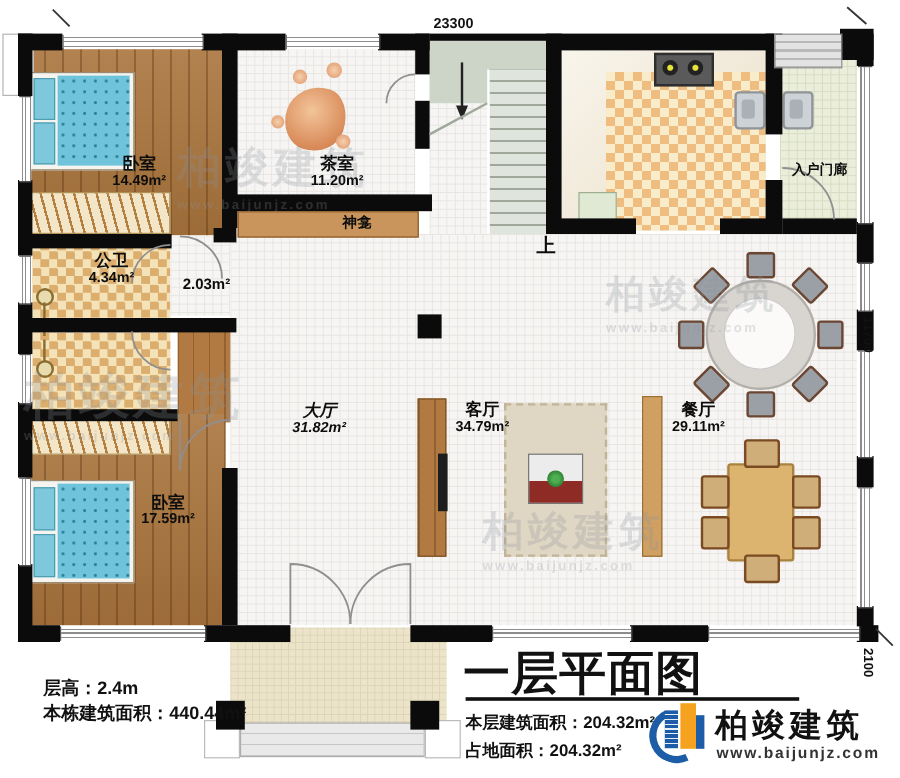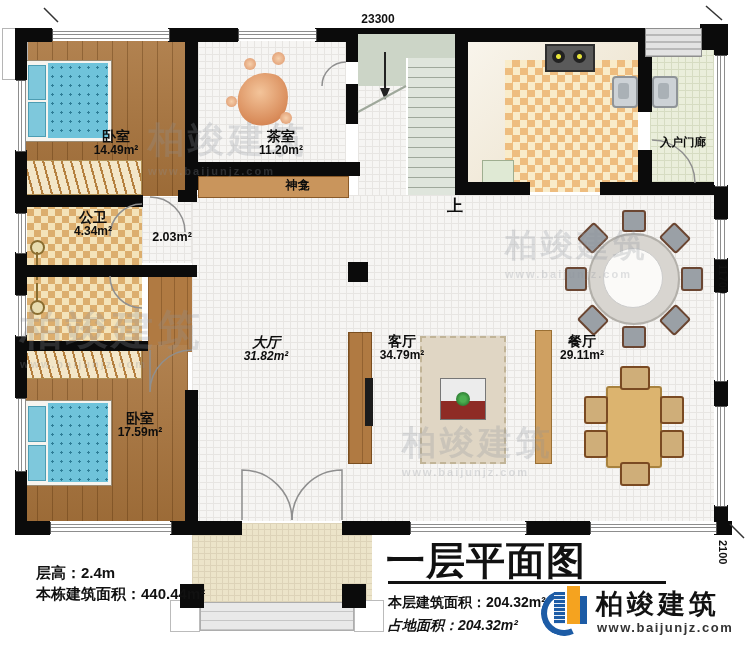--- a/index.html
+++ b/index.html
@@ -305,21 +305,21 @@
     <div class="cn" style="font-size:34px;">柏竣建筑</div>
     <div class="url">www.baijunjz.com</div>
   </div>
 
   <div class="infoline" style="left:36px;top:541px;font-size:15px;margin-top:44px;"><span>本栋建筑面积：440.44m²</span></div>
   <div class="infoline" style="left:36px;top:564px;font-size:15px;"><span>层高：2.4m</span></div>
 
   <div class="title-cn" style="left:386px;top:534px;font-size:39px;letter-spacing:1px;"><span>一层平面图</span></div>
   <div class="abs" style="left:388px;top:581px;width:278px;height:3px;background:#111;z-index:55;"></div>
   <div class="infoline" style="left:388px;top:594px;font-size:14px;"><span>本层建筑面积：204.32m²</span></div>
-  <div class="infoline" style="left:388px;top:617px;font-size:14px;font-style:italic;"><span>占地面积：204.32m²</span></div>
+  <div class="infoline" style="left:388px;top:617px;font-size:14px;"><span>占地面积：204.32m²</span></div>
 
   <div class="abs" style="left:540px;top:584px;width:52px;height:54px;z-index:55;">
     <div class="abs" style="left:1px;top:6px;width:46px;height:46px;border:6px solid #1d5ca6;border-radius:50%;border-top-color:transparent;border-right-color:transparent;transform:rotate(20deg);box-sizing:border-box;"></div>
     <div class="abs" style="left:14px;top:8px;width:11px;height:32px;background:#1d5ca6;background-image:repeating-linear-gradient(180deg,transparent 0 3px,rgba(255,255,255,.9) 3px 4px);"></div>
     <div class="abs" style="left:27px;top:2px;width:13px;height:38px;background:#f5a31f;"></div>
     <div class="abs" style="left:40px;top:12px;width:7px;height:28px;background:#1d5ca6;"></div>
   </div>
   <div class="title-cn" style="left:596px;top:586px;font-size:27px;letter-spacing:4px;"><span>柏竣建筑</span></div>
   <div class="infoline" style="left:597px;top:620px;font-size:13px;letter-spacing:1.5px;color:#333;"><span>www.baijunjz.com</span></div>
 

